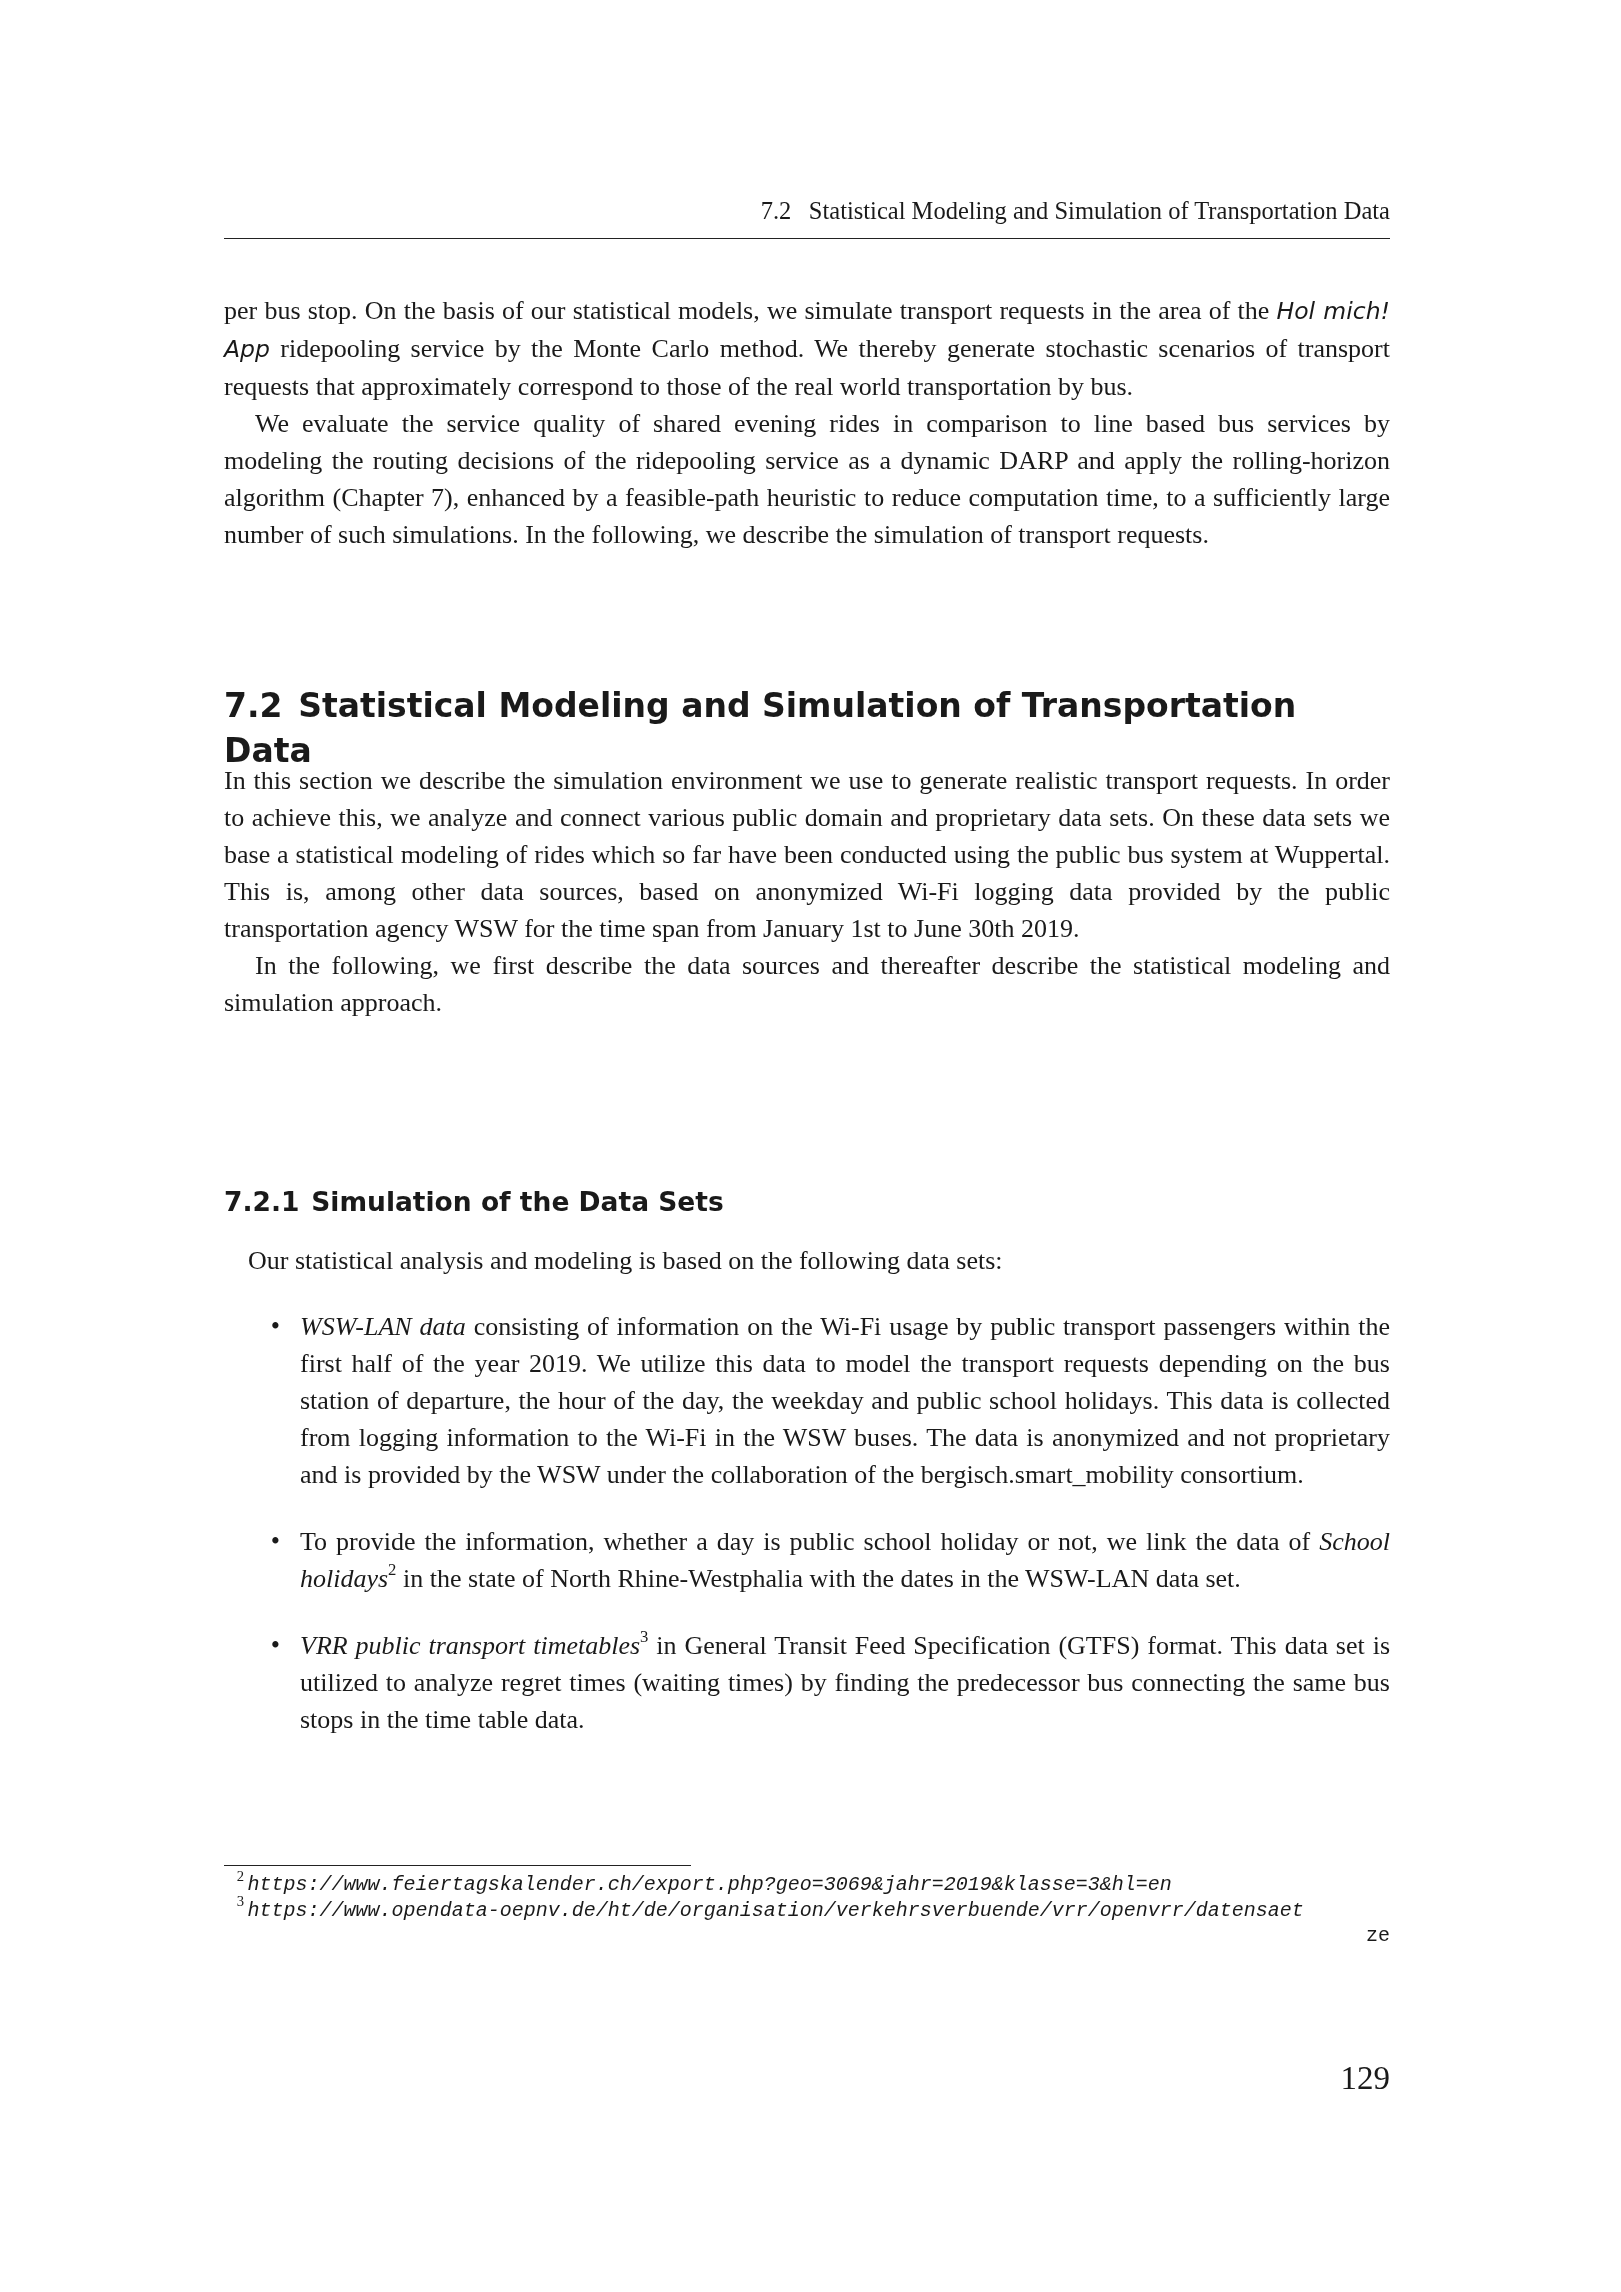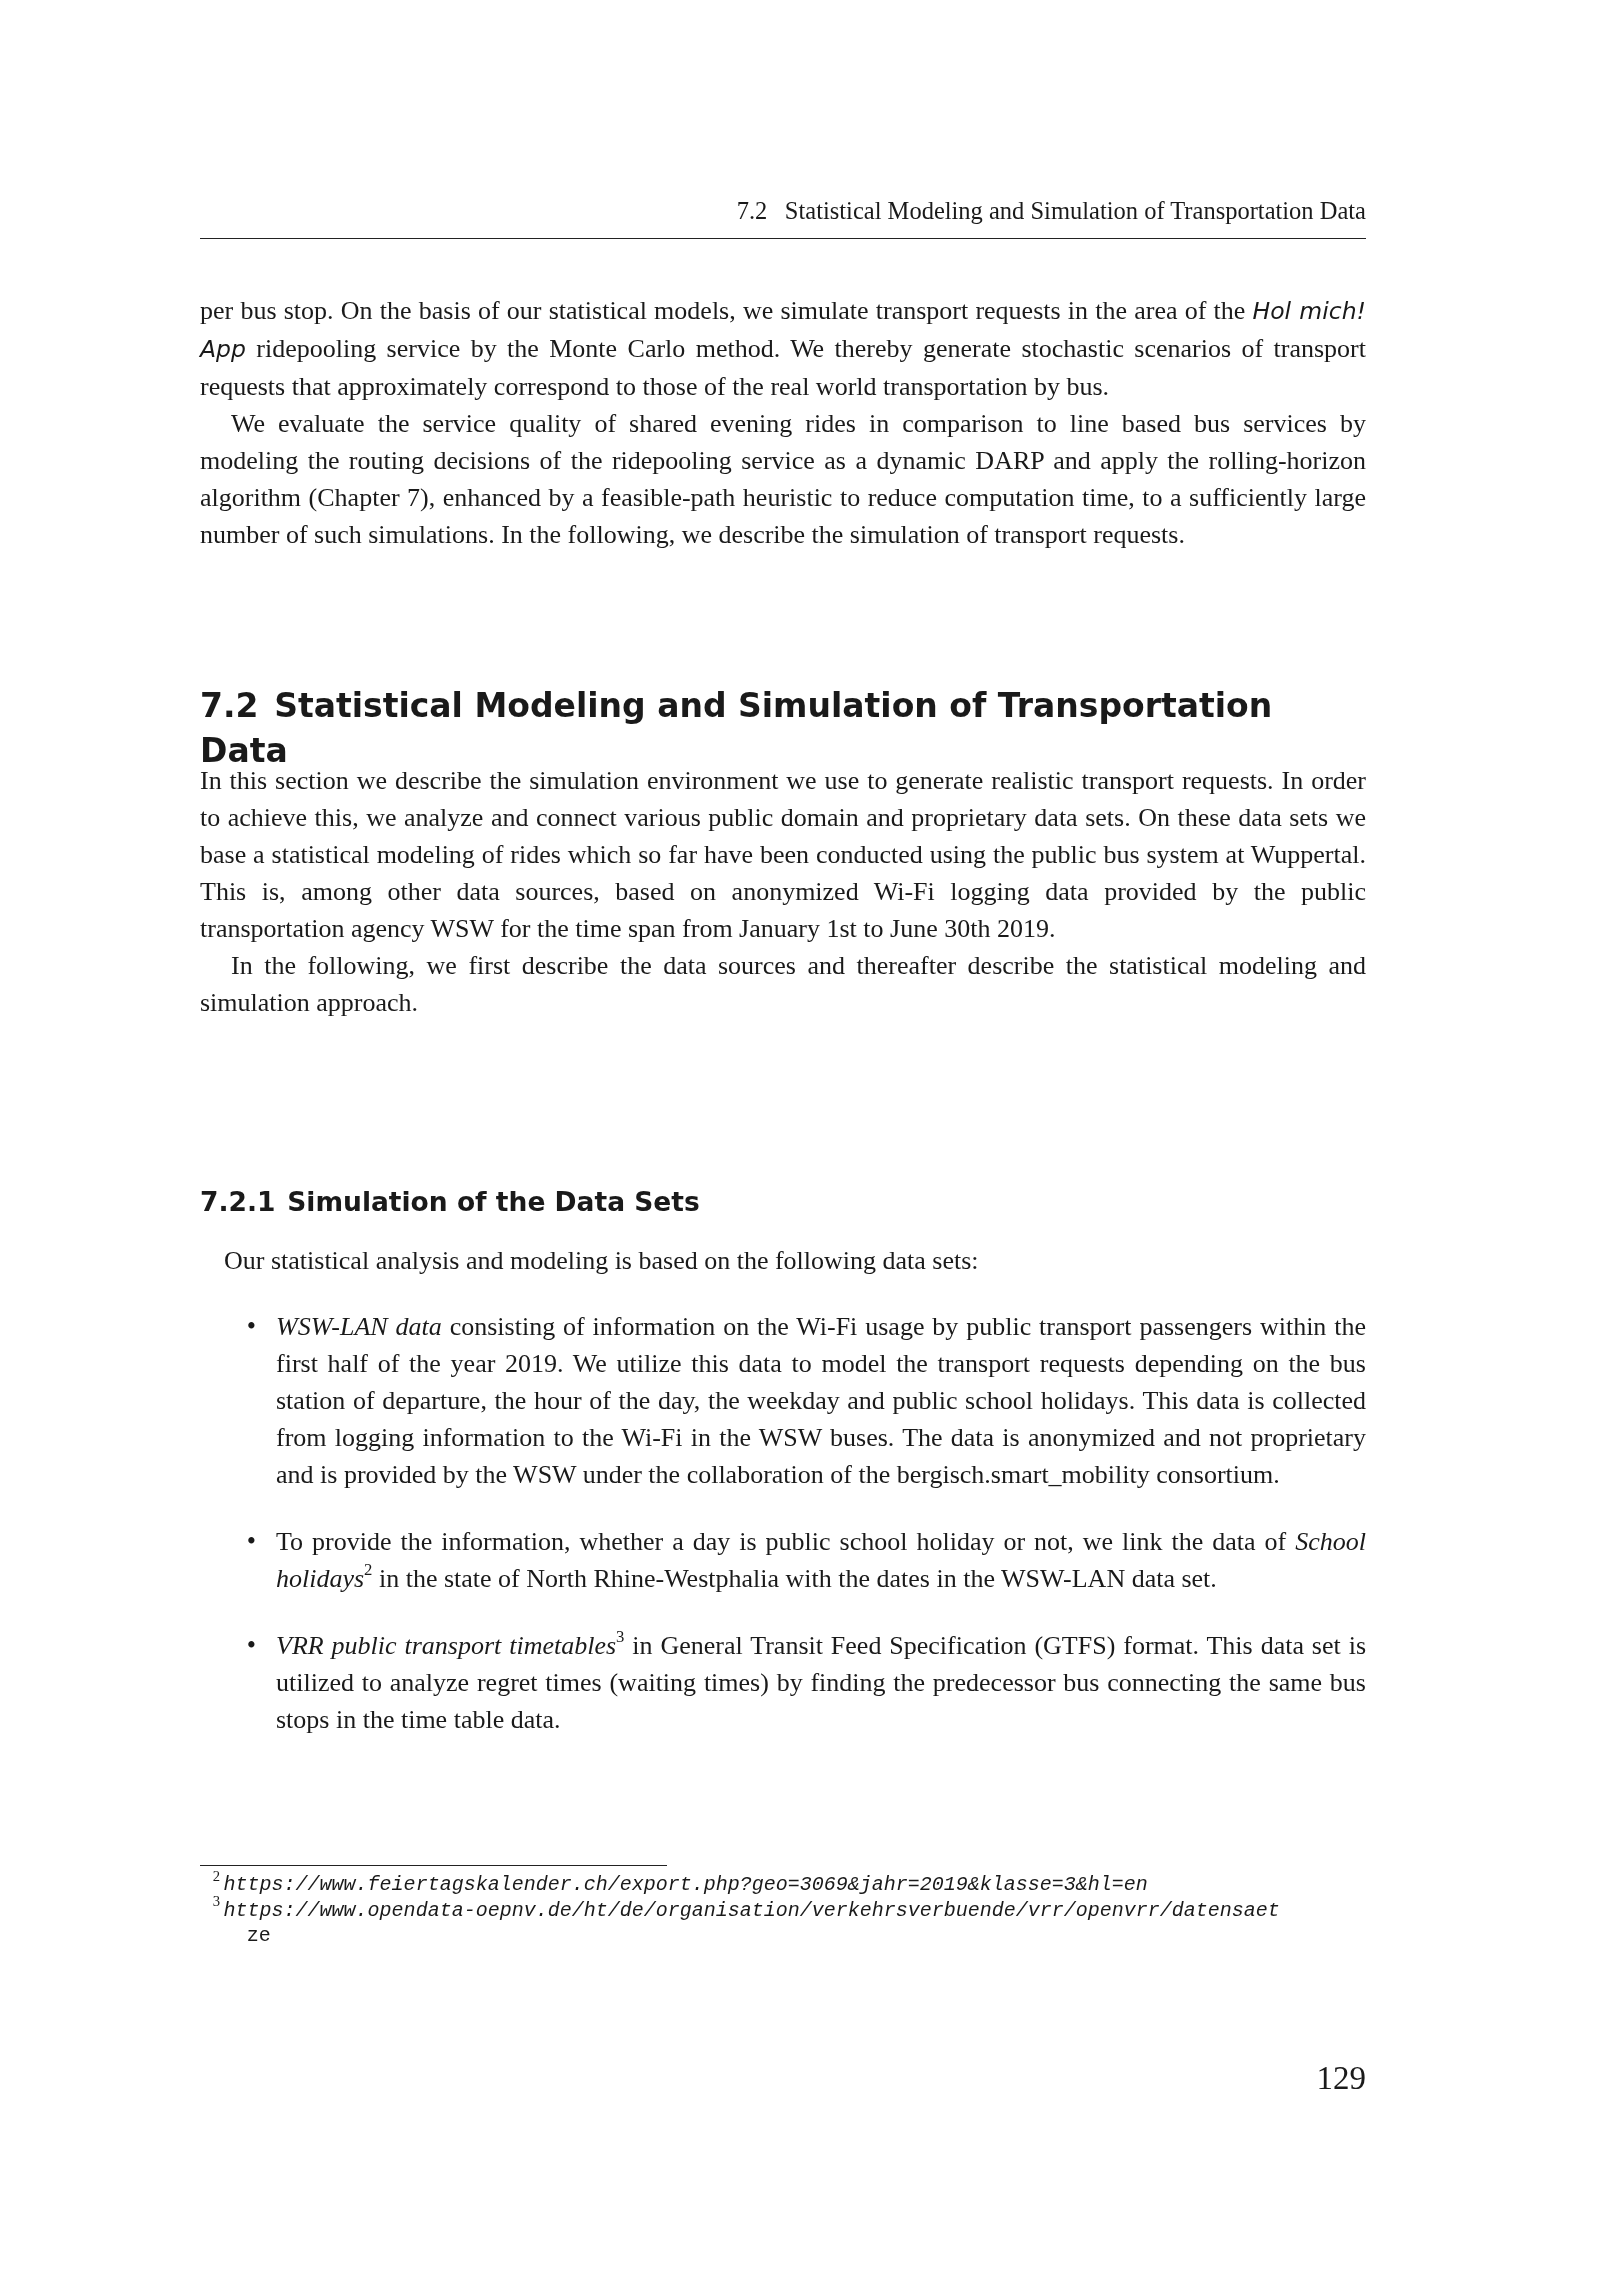--- a/index.html
+++ b/index.html
@@ -2,21 +2,21 @@
 <html><head>
 <meta charset="utf-8">
 <style>
   html, body { margin: 0; padding: 0; background: #ffffff; }
   body {
     width: 1621px; height: 2293px; position: relative; overflow: hidden;
     font-family: "DejaVu Serif", "Liberation Serif", serif;
     color: #1a1a1a;
   }
   .page {
-    position: absolute; left: 200px; top: 0; width: 1166px; height: 1879px;
+    position: absolute; left: 224px; top: 0; width: 1166px; height: 1879px;
   }
   .running-header {
     position: absolute; top: 196px; left: 0; width: 1166px;
     text-align: right; font-size: 24.5px; line-height: 29px;
     font-family: "Liberation Serif", "DejaVu Serif", serif;
   }
   .running-header .num { margin-right: 17.6px; }
   .header-rule {
     position: absolute; top: 238px; left: 0; width: 1166px; height: 0;
     border-top: 1.5px solid #222;
@@ -55,21 +55,21 @@
     border-top: 1.3px solid #222;
   }
   .footnotes {
     position: absolute; top: 1872px; left: 0; width: 1166px;
     font-family: "Liberation Mono", "DejaVu Sans Mono", monospace;
     font-size: 20px; line-height: 25.5px;
   }
   .footnotes .fn { position: relative; padding-left: 11.8px; white-space: pre; }
   .footnotes .fn sup { font-family: "Liberation Serif", serif; font-size: 14.7px; position: absolute; left: 12.7px; top: 3.9px; }
   .footnotes .fn .url { padding-left: 11.8px; font-style: italic; }
-  .footnotes .fn .cont { display: block; padding-left: 35px; }
+  .footnotes .fn .cont { display: block; padding-left: 35px; text-align: right; }
   .page-number {
     position: absolute; top: 2060px; right: 0; font-size: 33px;
     font-family: "Liberation Serif", "DejaVu Serif", serif;
   }
 </style>
 </head>
 <body>
 
 <div class="page">
 

